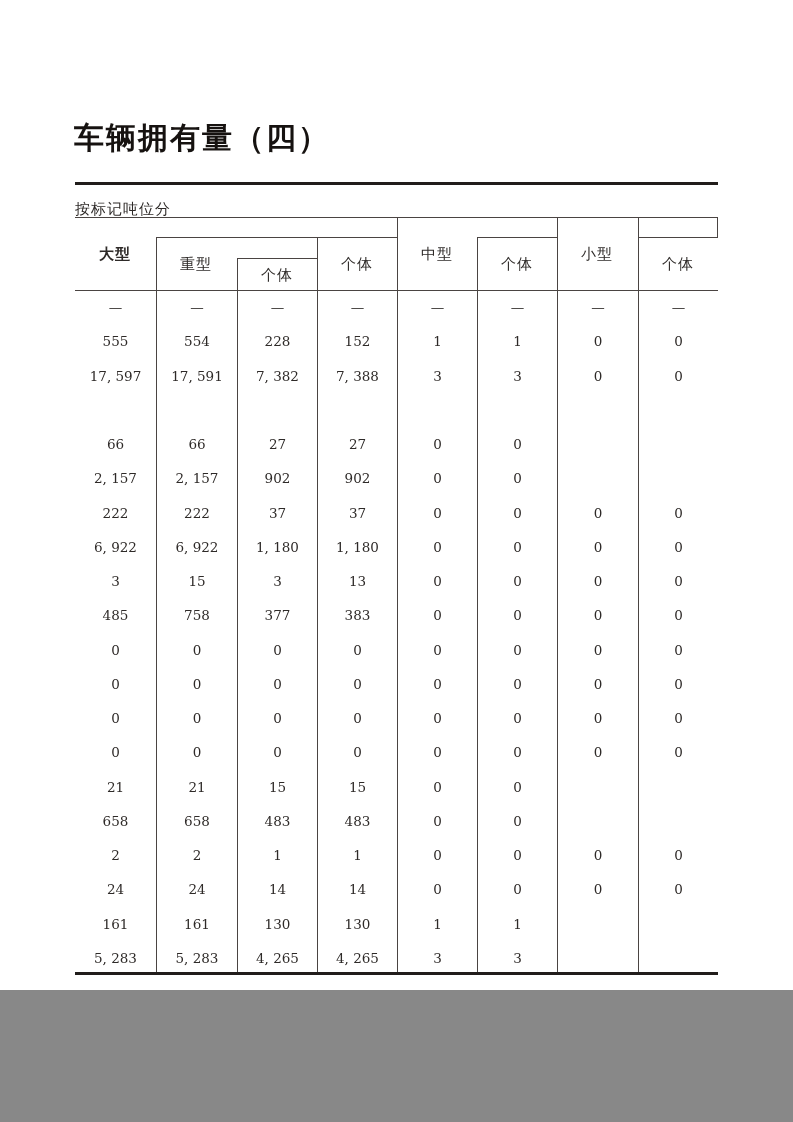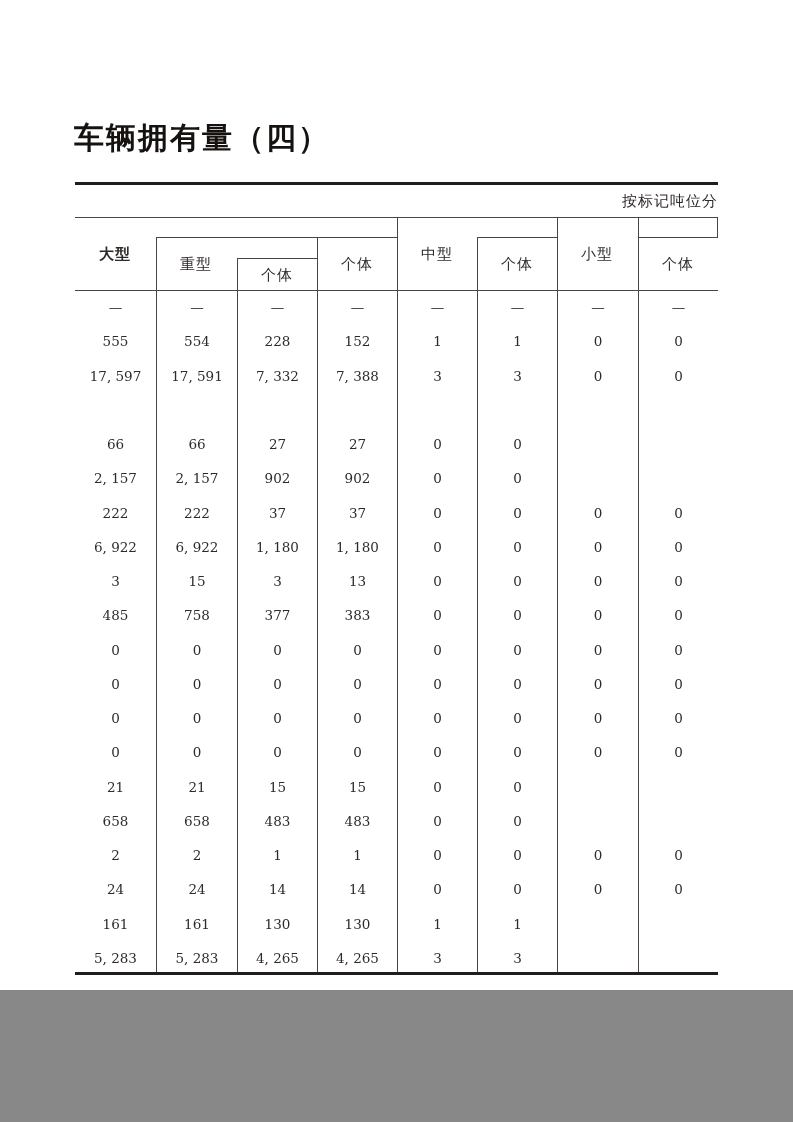--- a/index.html
+++ b/index.html
@@ -39,23 +39,23 @@
   }
   .hline, .vline {
     position: absolute;
     background: #4a4442;
   }
   .hline { height: 1px; }
   .vline { width: 1px; }
   .span-header {
     position: absolute;
     left: 0;
-    top: 10px;
-    width: 643px;
-    text-align: right;
+    top: 18px;
+    width: 643px;
+    text-align: left;
     font-size: 15px;
     letter-spacing: 1px;
   }
   .col-label {
     position: absolute;
     transform: translate(-50%, -50%);
     font-size: 15px;
     letter-spacing: 1px;
     white-space: nowrap;
   }
@@ -138,21 +138,21 @@
         <div class="cell">555</div>
         <div class="cell bl">554</div>
         <div class="cell bl">228</div>
         <div class="cell bl">152</div>
         <div class="cell bl">1</div>
         <div class="cell bl">1</div>
         <div class="cell bl">0</div>
         <div class="cell bl">0</div>
         <div class="cell">17, 597</div>
         <div class="cell bl">17, 591</div>
-        <div class="cell bl">7, 332</div>
+        <div class="cell bl">7, 382</div>
         <div class="cell bl">7, 388</div>
         <div class="cell bl">3</div>
         <div class="cell bl">3</div>
         <div class="cell bl">0</div>
         <div class="cell bl">0</div>
         <div class="cell"></div>
         <div class="cell bl"></div>
         <div class="cell bl"></div>
         <div class="cell bl"></div>
         <div class="cell bl"></div>

